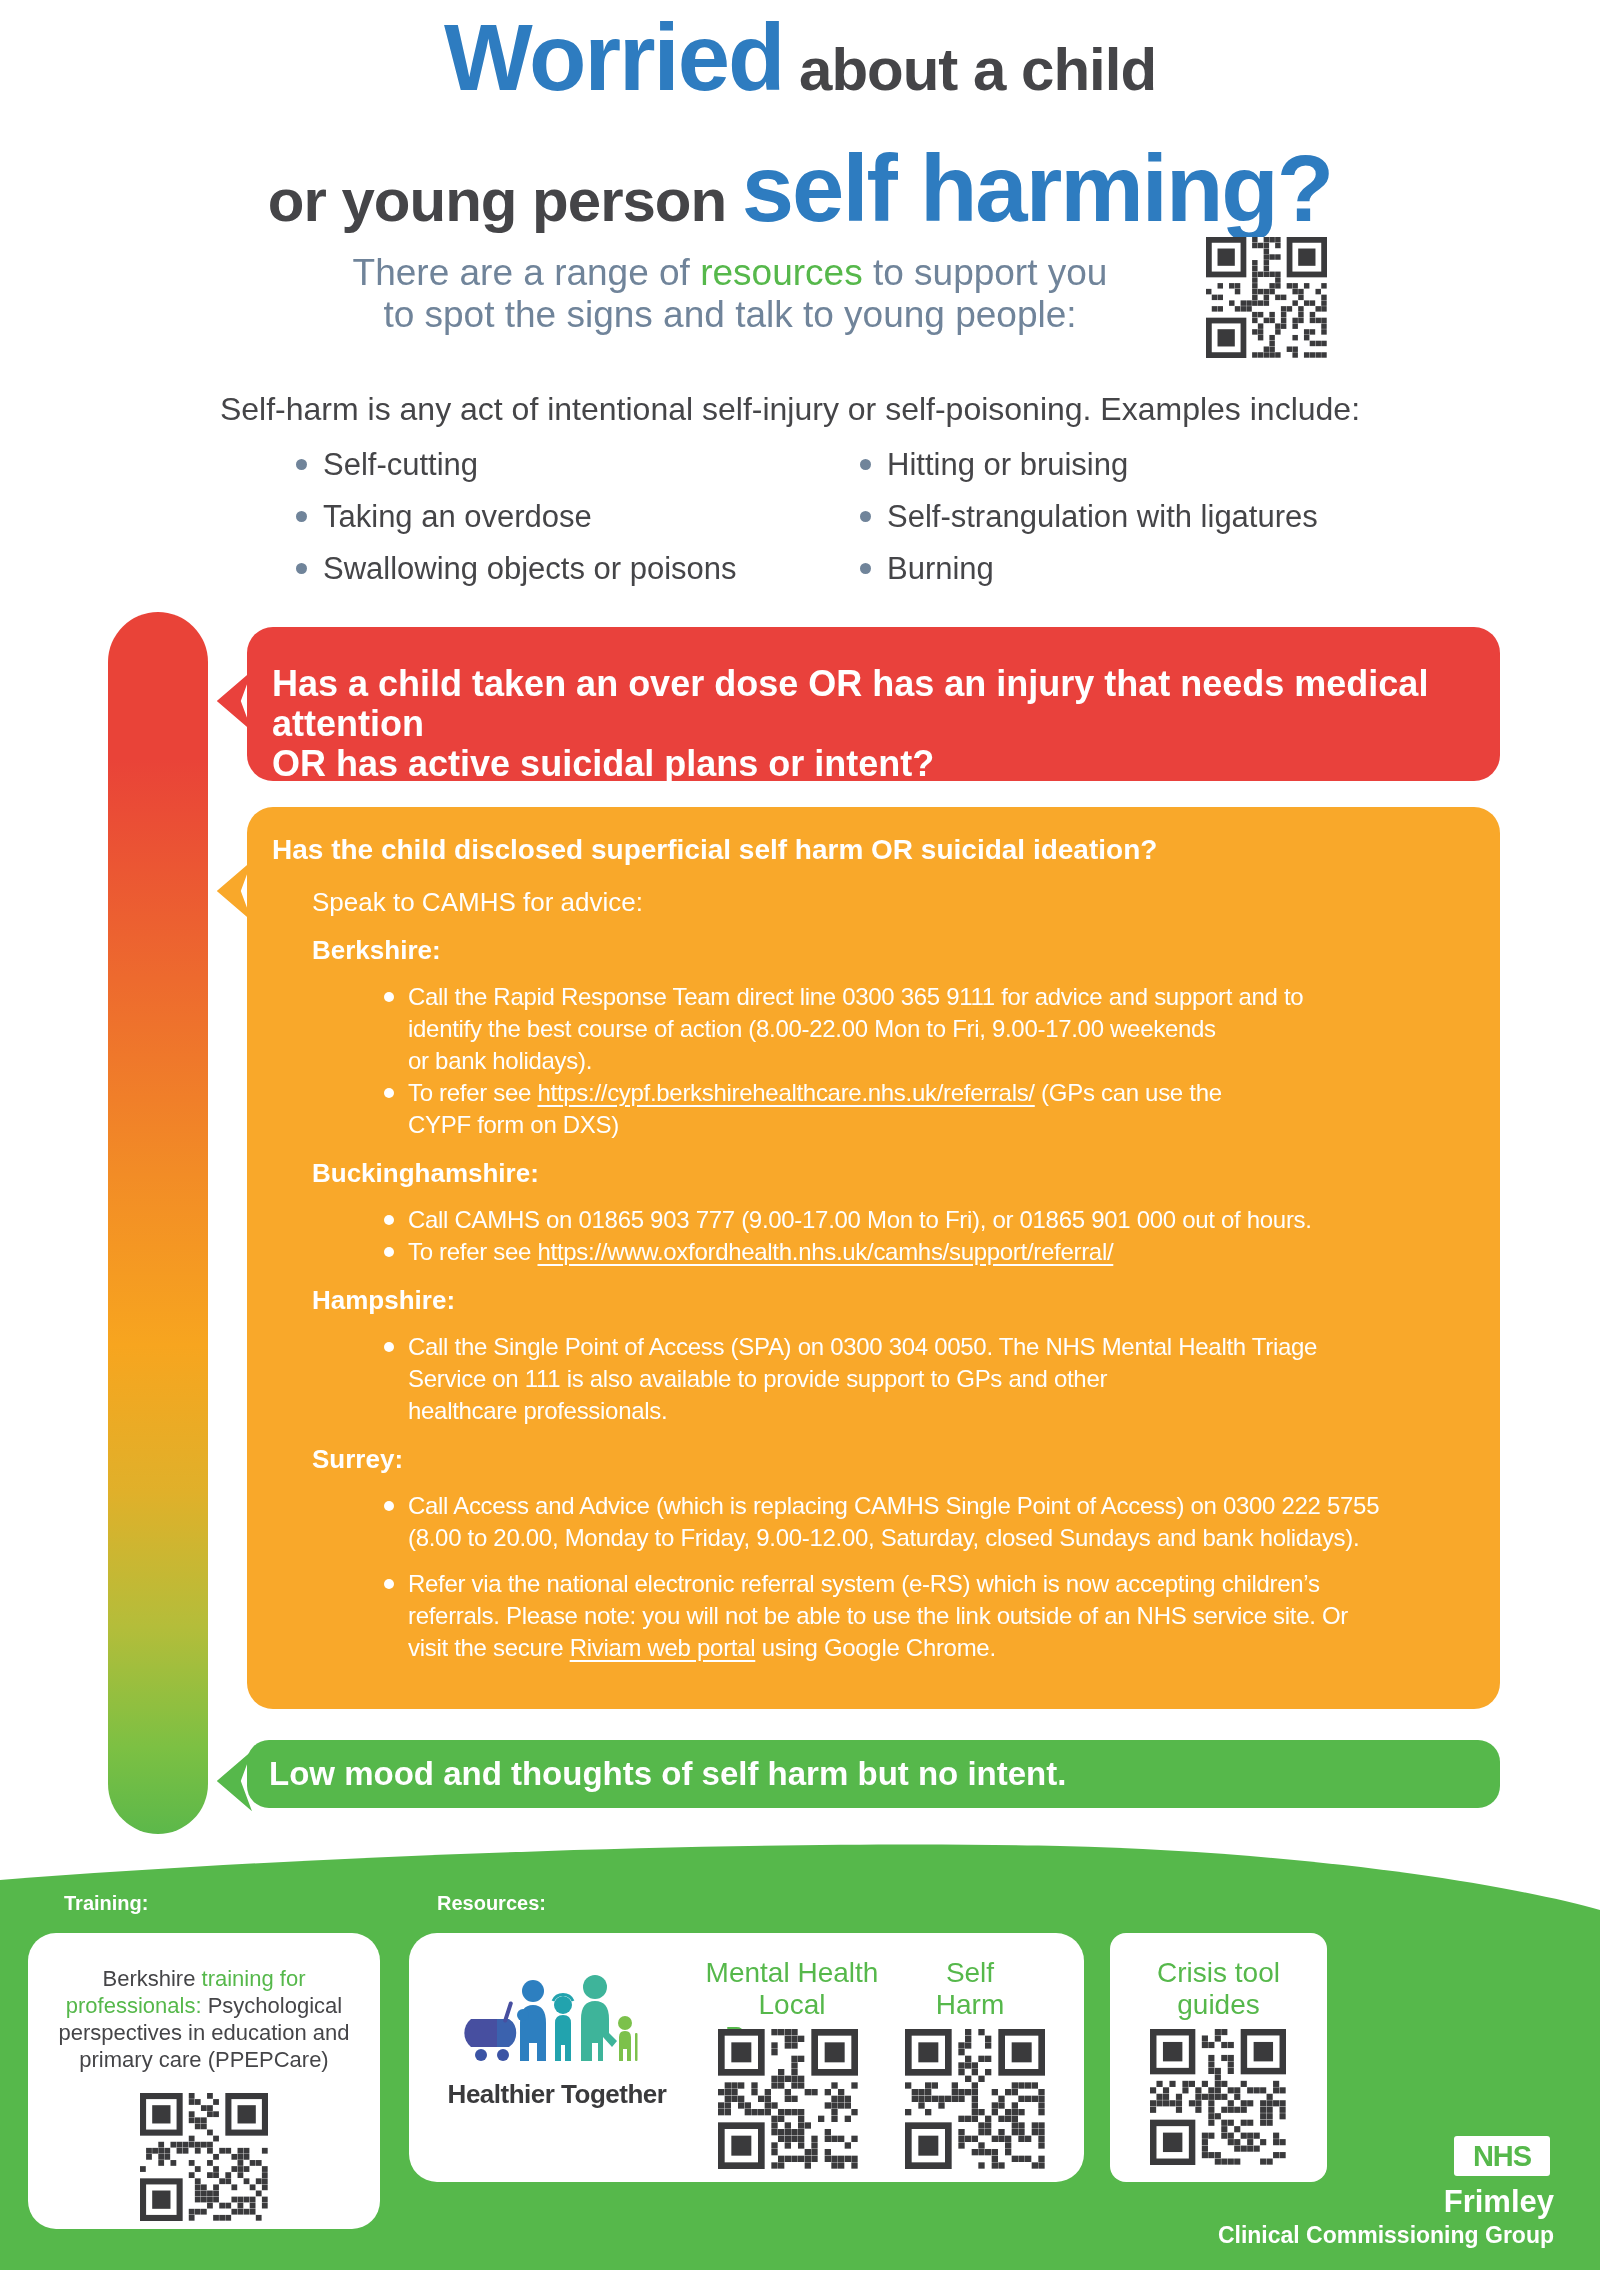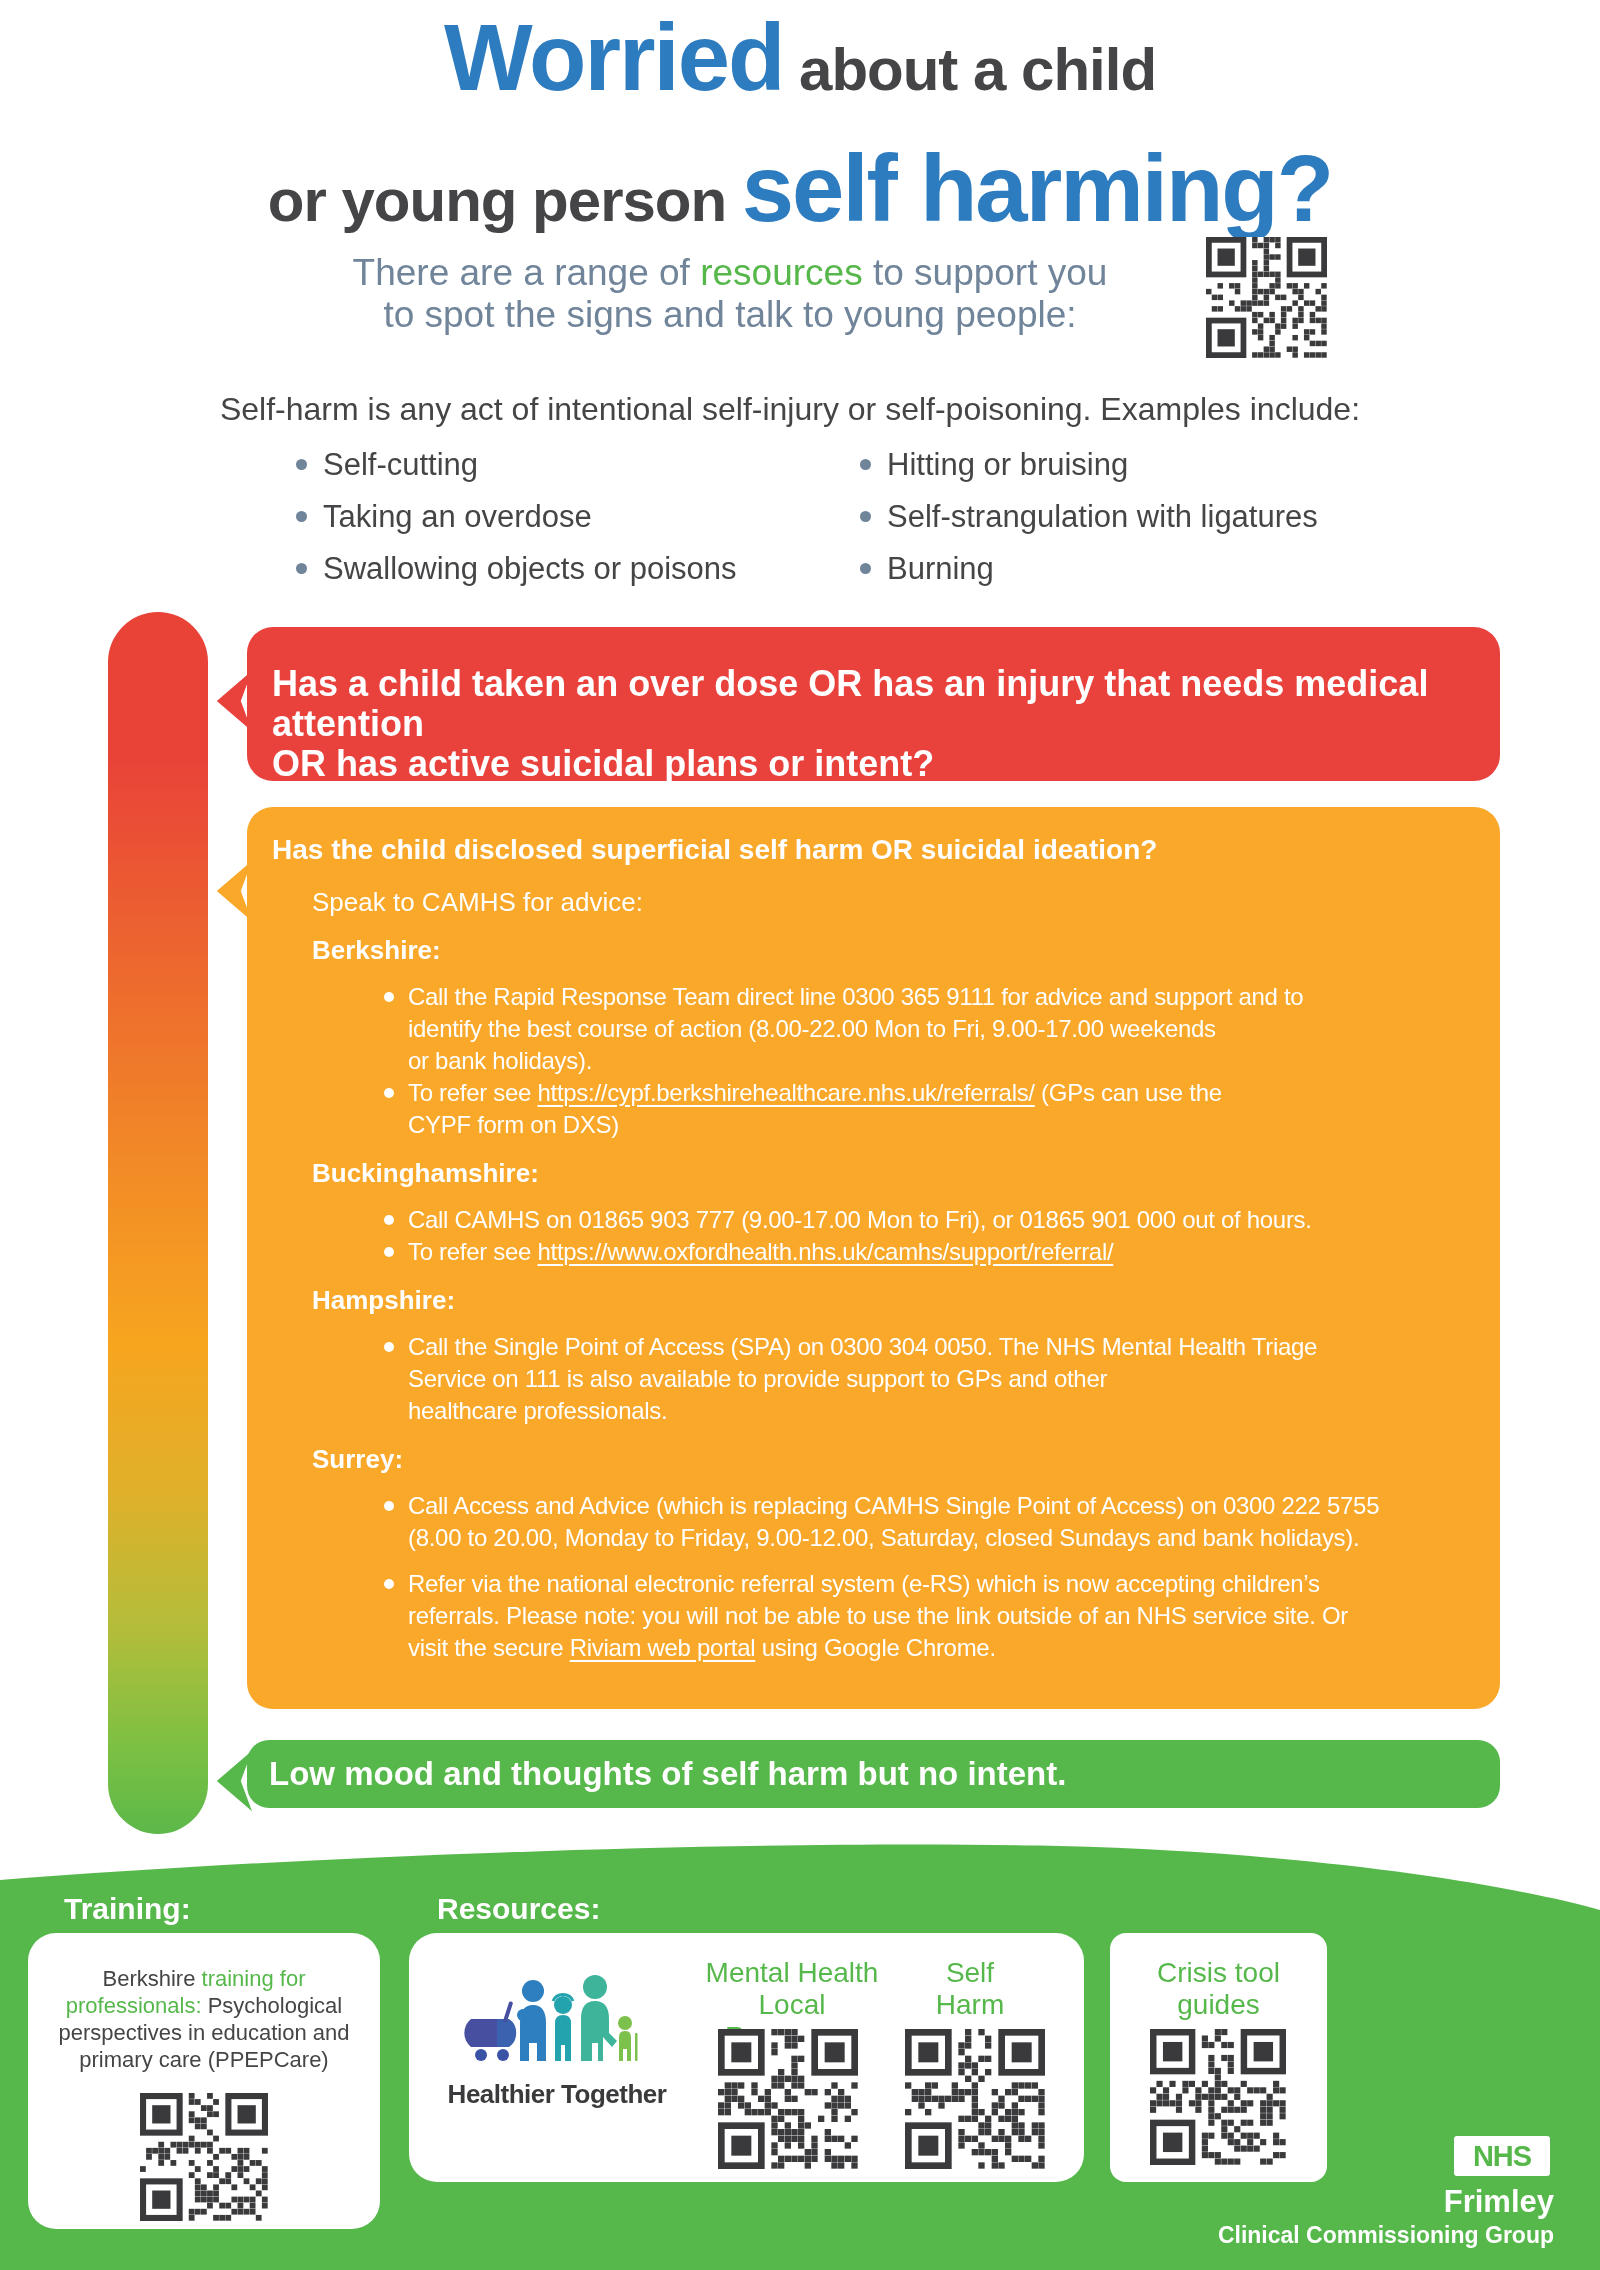--- a/index.html
+++ b/index.html
@@ -47,21 +47,21 @@
   .abullets li{position:relative;font-size:24px;letter-spacing:-0.3px;line-height:32px;
     white-space:pre-line;max-width:1085px;}
   .abullets li::before{content:'';position:absolute;left:-24px;top:11px;width:10px;height:10px;border-radius:50%;background:#fff;}
   .r-surrey li + li{margin-top:14px;}
   .u{text-decoration:underline;text-underline-offset:4px;}
   .box-green{top:1740px;height:68px;background:var(--green);display:flex;align-items:center;border-radius:22px;}
   .tail-green{left:212px;top:1748px;background:var(--green);}
   .box-green .q{padding-left:22px;font-size:33px;font-weight:bold;}
   
   .footer-svg{left:0;top:1838px;}
-  .f-label{font-size:30px;font-weight:bold;color:#fff;}
+  .f-label{font-size:20px;font-weight:bold;color:#fff;}
   .lbl-training{left:64px;top:1892px;}
   .lbl-resources{left:437px;top:1892px;}
   .card{background:#fff;border-radius:28px;}
   .card-training{left:28px;top:1933px;width:352px;height:296px;display:flex;flex-direction:column;align-items:center;gap:8px;}
   .training-text{margin:32px 22px 0;text-align:center;font-size:22px;line-height:27px;color:var(--dark);}
   .qr-training{width:128px;height:128px;margin-top:12px;}
   .card-resources{left:409px;top:1933px;width:675px;height:249px;}
   .ht-logo{left:18px;top:38px;width:260px;text-align:center;}
   .ht-text{margin-top:4px;font-size:26px;font-weight:bold;color:#3a3a3c;letter-spacing:-0.5px;}
   .g-label{font-size:28px;line-height:32px;color:var(--green);text-align:center;white-space:pre-line;}

